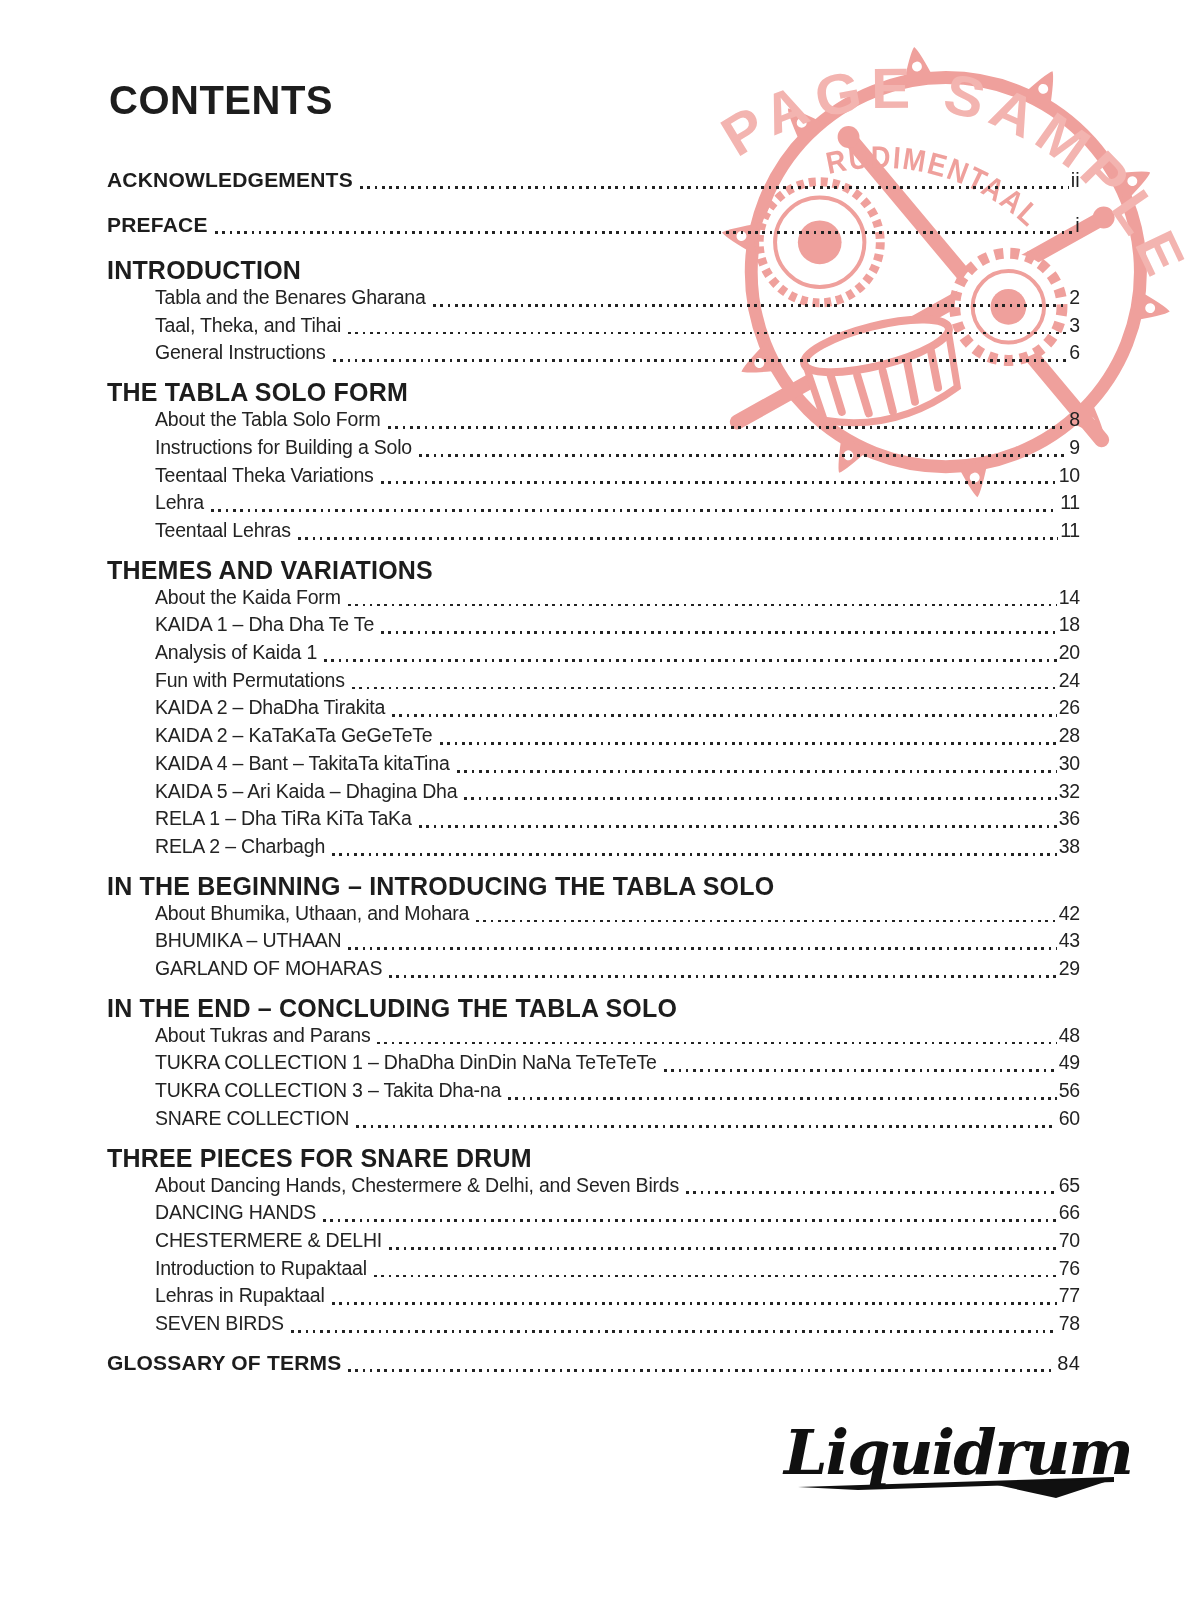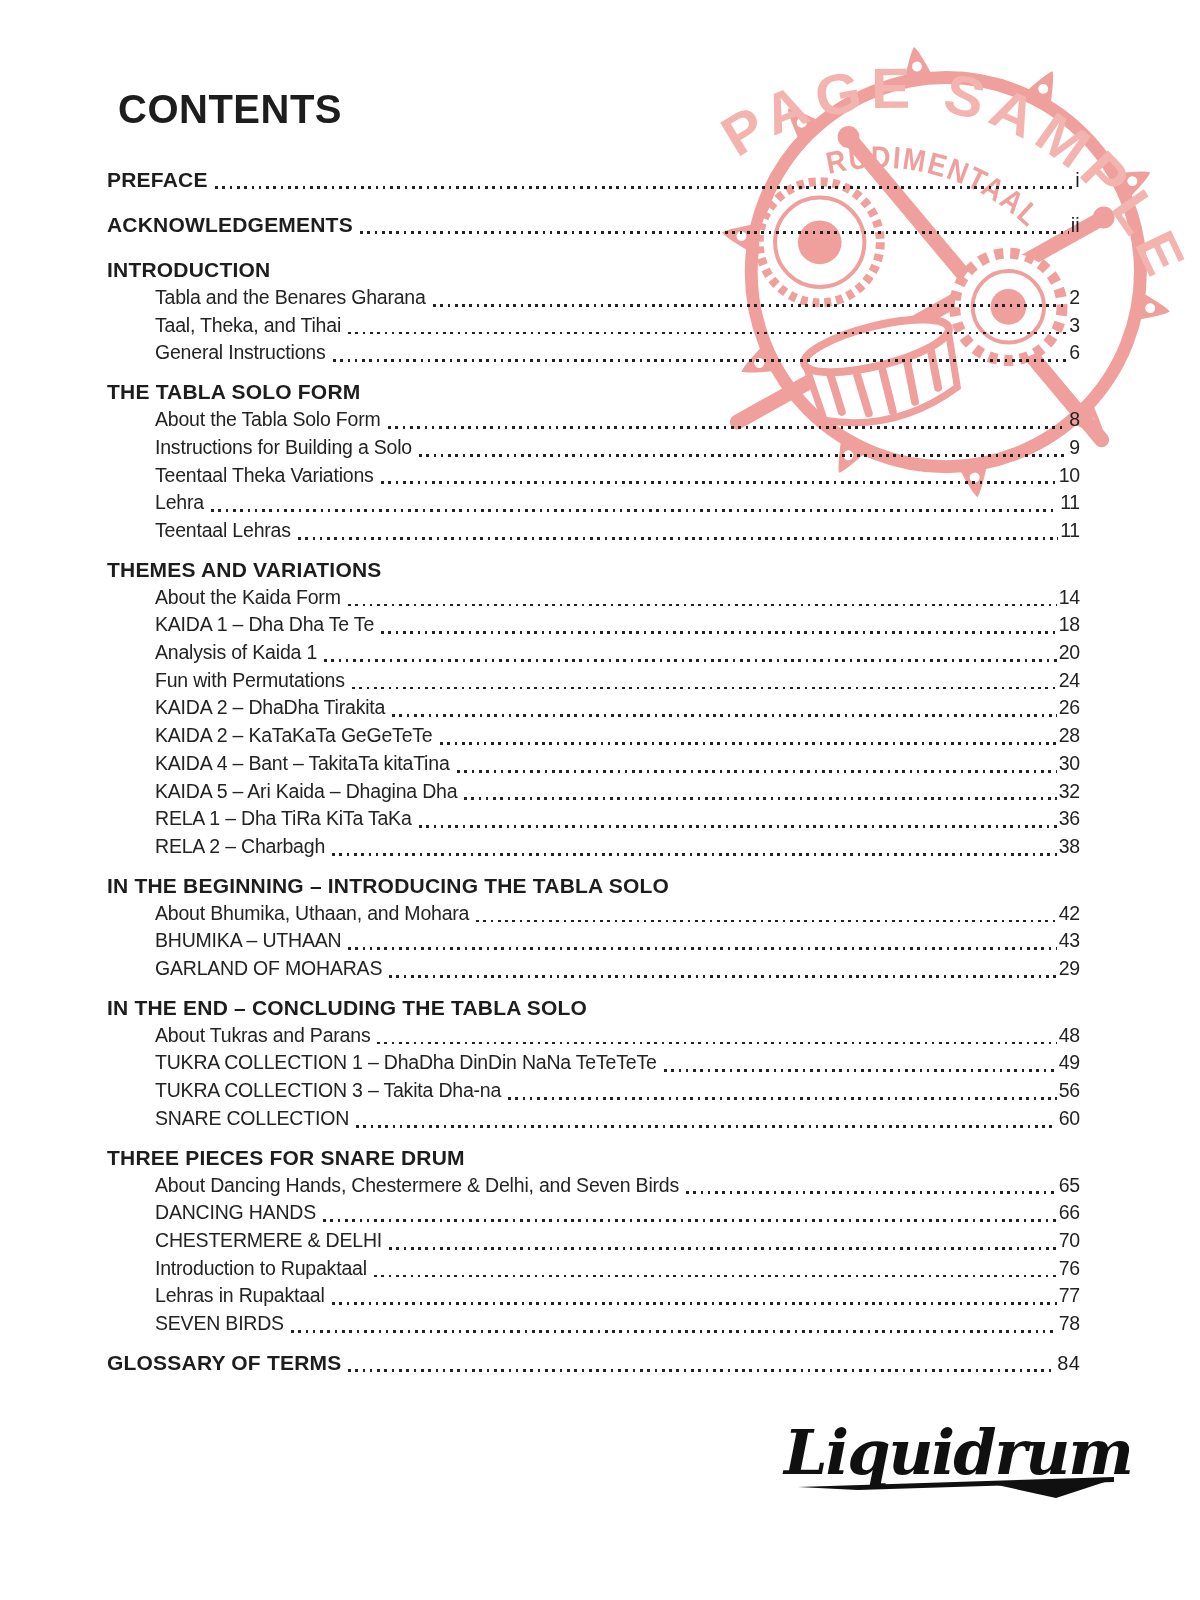--- a/index.html
+++ b/index.html
@@ -28,21 +28,21 @@
   
   .content { position: relative; z-index: 1; }
 
   .page-title {
     position: absolute;
     left: 107px; top: 76px;
     font-size: 40px;
     font-weight: bold;
     letter-spacing: 0.5px;
     color: #1d1d1d;
-    margin: 11px;
+    margin: 2px;
   }
 
   .toc {
     position: absolute;
     left: 107px; top: 166px;
     width: 973px;
   }
   .row { display: flex; align-items: baseline; }
   .lbl { white-space: nowrap; }
   .dots {
@@ -60,21 +60,21 @@
     line-height: 28px;
     margin-bottom: 17px;
     letter-spacing: 0.2px;
     color: #1d1d1d;
   }
   .front-row .pg { font-size: 20px; }
 
   .section { margin-top: 11px; }
   .section-title {
     font-weight: bold;
-    font-size: 21px;
+    font-size: 25px;
     line-height: 28px;
     letter-spacing: 0.2px;
     color: #1d1d1d;
   }
   .entry {
     padding-left: 48px;
     font-size: 19.5px;
     line-height: 27.7px;
     letter-spacing: -0.2px;
     color: #232323;
@@ -169,28 +169,28 @@
     </text>
     <text font-size="31" fill="#EFA09C" letter-spacing="2">
       <textPath href="#arcRud" startOffset="2" textLength="218" lengthAdjust="spacingAndGlyphs">RUDIMENTAAL</textPath>
     </text>
   </svg>
 
   <div class="content">
     <h1 class="page-title">CONTENTS</h1>
     <div class="toc" id="toc">
         <div class="row front-row">
+    <span class="lbl">ACKNOWLEDGEMENTS</span>
+    <span class="dots"></span>
+    <span class="pg">ii</span>
+  </div>
+        <div class="row front-row">
     <span class="lbl">PREFACE</span>
     <span class="dots"></span>
     <span class="pg">i</span>
-  </div>
-        <div class="row front-row">
-    <span class="lbl">ACKNOWLEDGEMENTS</span>
-    <span class="dots"></span>
-    <span class="pg">ii</span>
   </div>
         <div class="section">
     <div class="section-title">INTRODUCTION</div>
   <div class="row entry">
     <span class="lbl">Tabla and the Benares Gharana</span>
     <span class="dots"></span>
     <span class="pg">2</span>
   </div>
           <div class="row entry">
     <span class="lbl">Taal, Theka, and Tihai</span>

